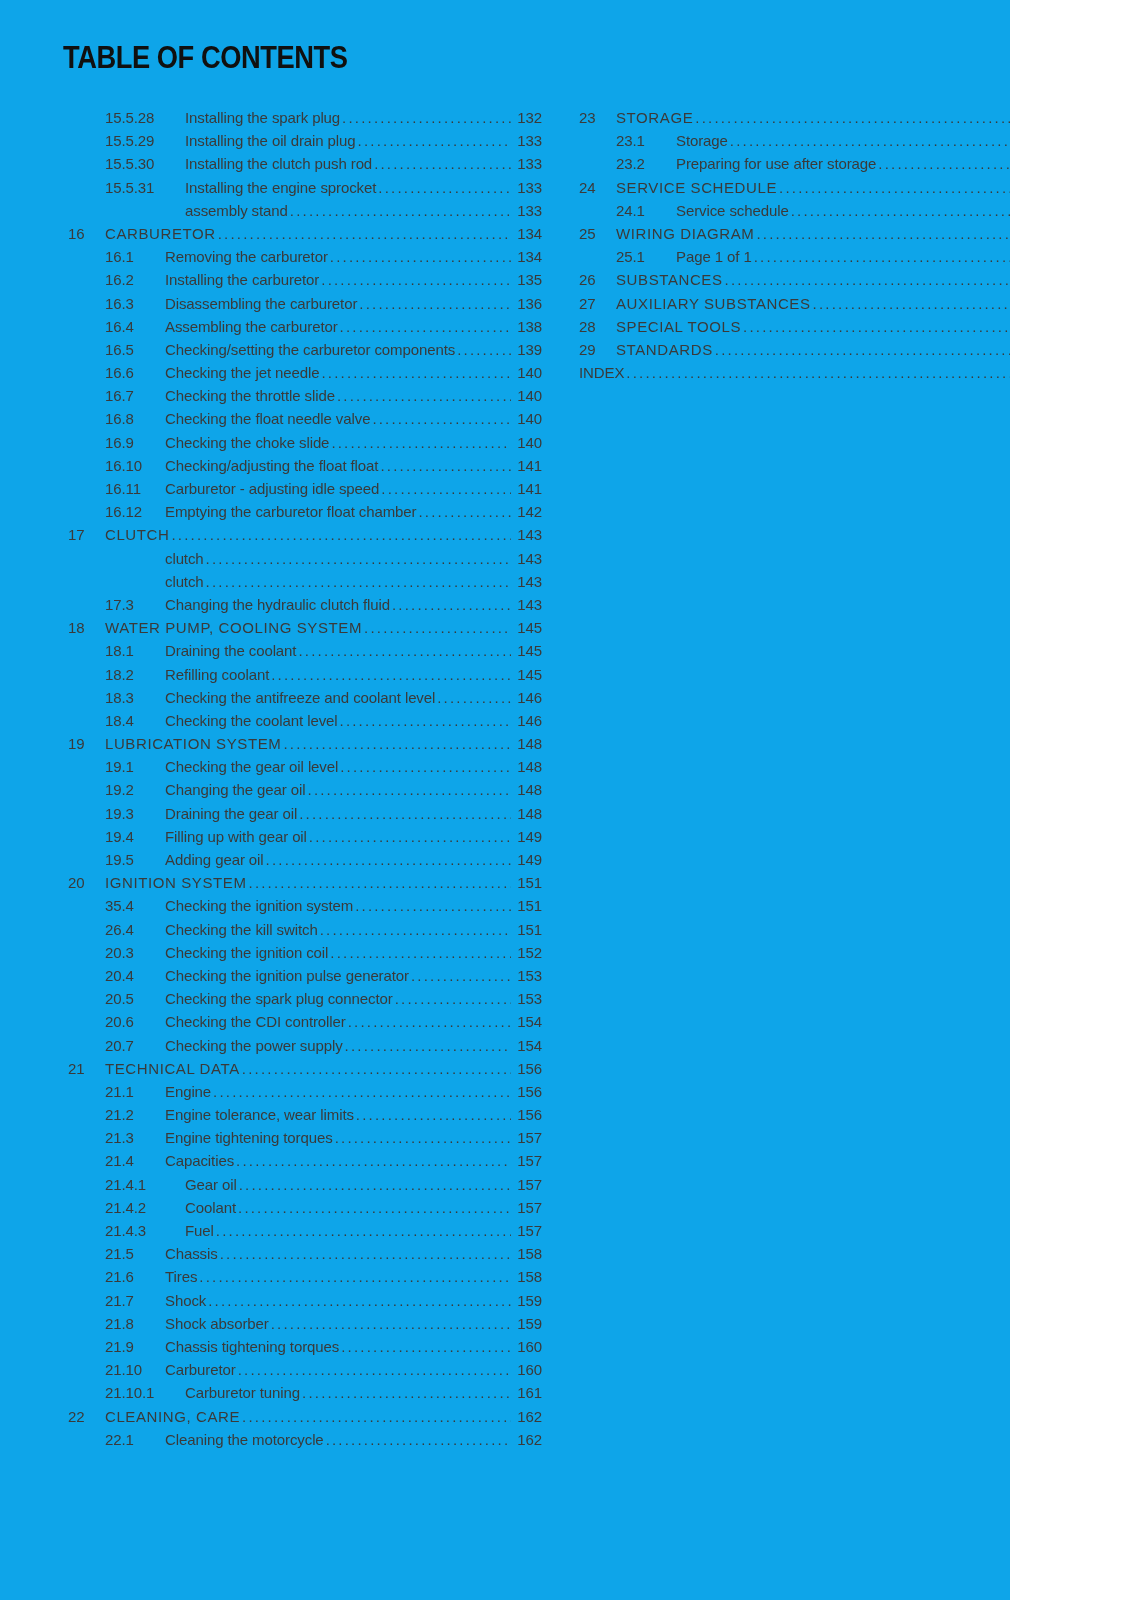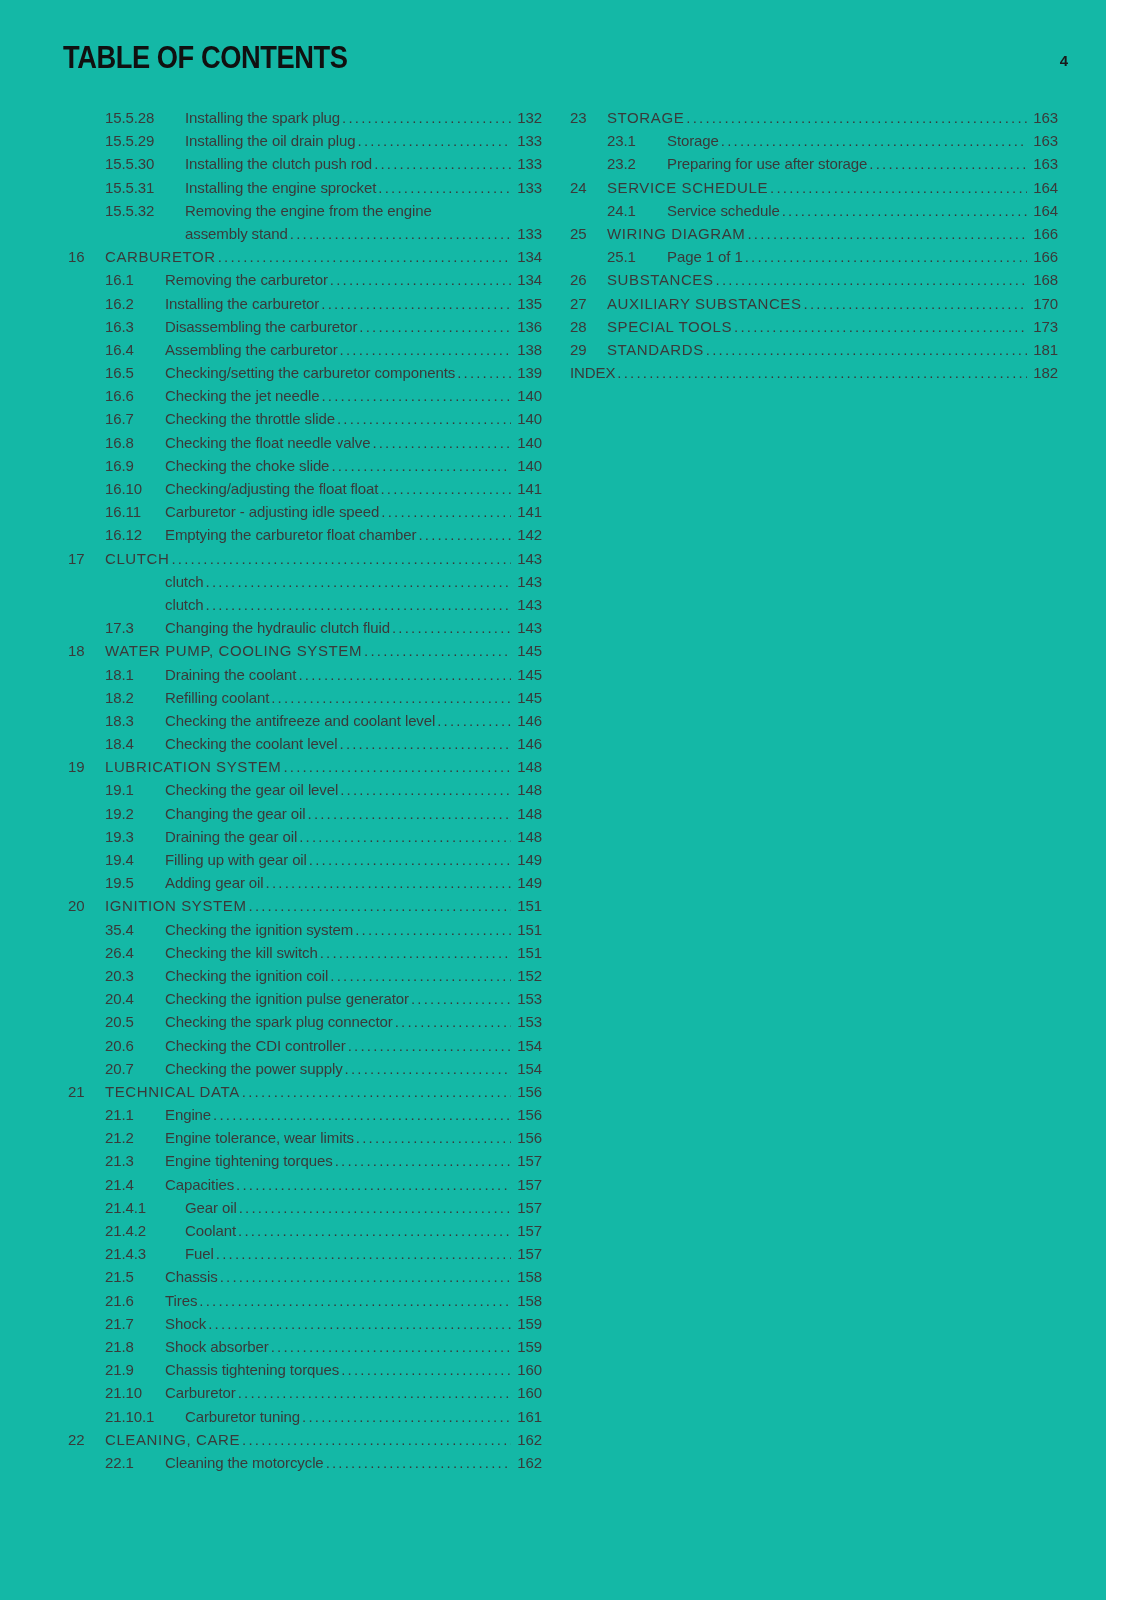--- a/index.html
+++ b/index.html
@@ -2,23 +2,23 @@
 <html><head>
 <meta charset="utf-8">
 <style>
   html, body {
     margin: 0;
     padding: 0;
     background: #ffffff;
   }
   .page {
     position: relative;
-    width: 1106px;
+    width: 1010px;
     height: 1600px;
-    background: #14b8a6;
+    background: #0ea5e9;
     font-family: "Liberation Sans", sans-serif;
     color: #3a3a3a;
     overflow: hidden;
   }
   .doc-title {
     position: absolute;
     left: 63px;
     top: 40px;
     font-size: 31px;
     font-weight: bold;
@@ -36,21 +36,21 @@
     text-align: right;
     font-size: 15px;
     font-weight: bold;
     color: #1a1a1a;
   }
   .columns {
     position: absolute;
     left: 68px;
     top: 106px;
     display: flex;
-    gap: 28px;
+    gap: 37px;
   }
   .col { display: block; }
   .col-left  { width: 474px; }
   .col-right { width: 488px; }
 
   .entry { display: block; }
   .line {
     display: flex;
     align-items: baseline;
     height: 23.2px;
@@ -115,24 +115,20 @@
         <div class="entry lvl3">
           <div class="line">
             <span class="num">15.5.31</span>
             <span class="title">Installing the engine sprocket</span>
             <span class="dots">................................................................................................................................................................</span>
             <span class="pg">133</span>
           </div>
         </div>
         <div class="entry lvl3">
           <div class="line">
-            <span class="num">15.5.32</span>
-            <span class="title">Removing the engine from the engine</span>
-          </div>
-          <div class="line">
             <span class="num"></span>
             <span class="title">assembly stand</span>
             <span class="dots">................................................................................................................................................................</span>
             <span class="pg">133</span>
           </div>
         </div>
         <div class="entry lvl1">
           <div class="line">
             <span class="num">16</span>
             <span class="title">CARBURETOR</span>

